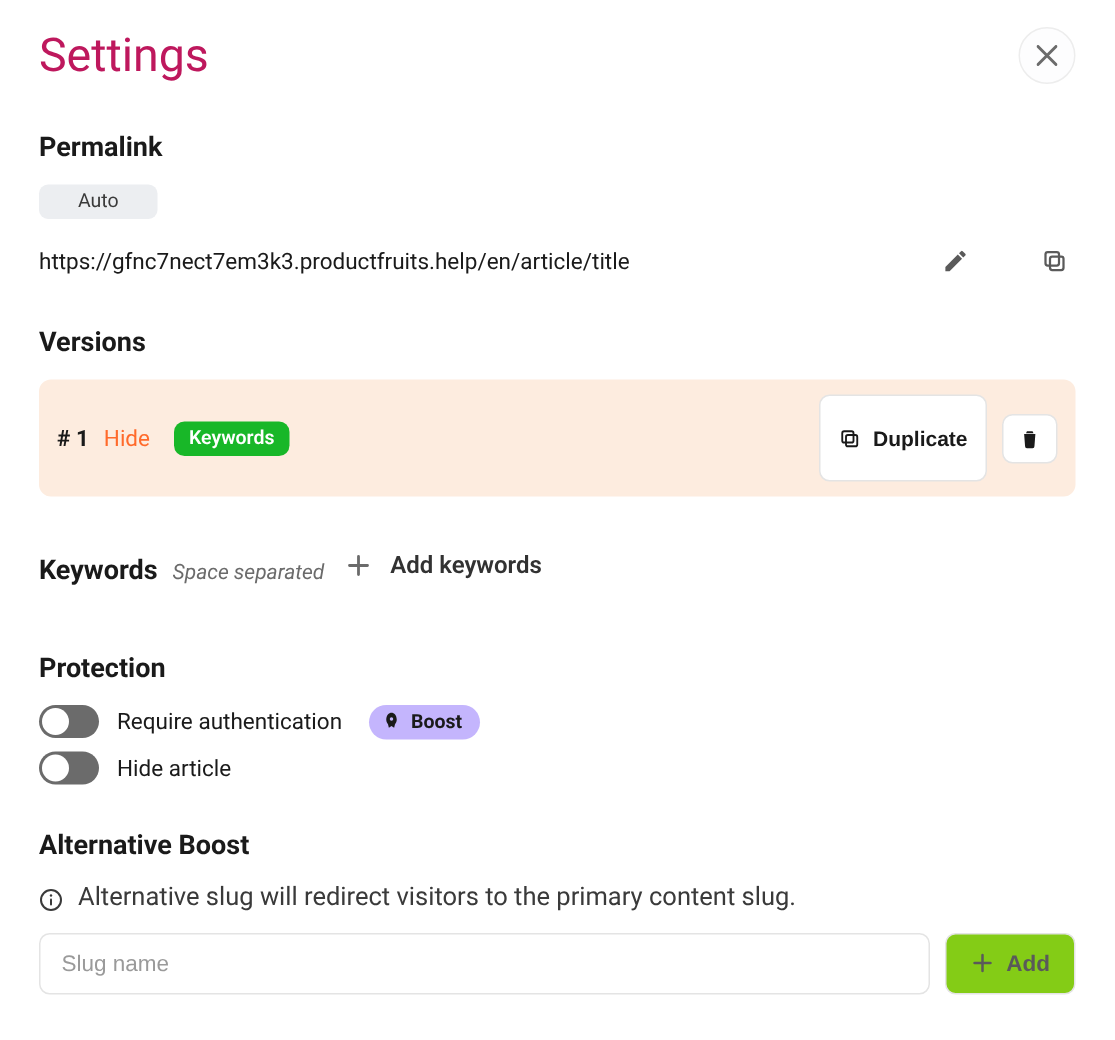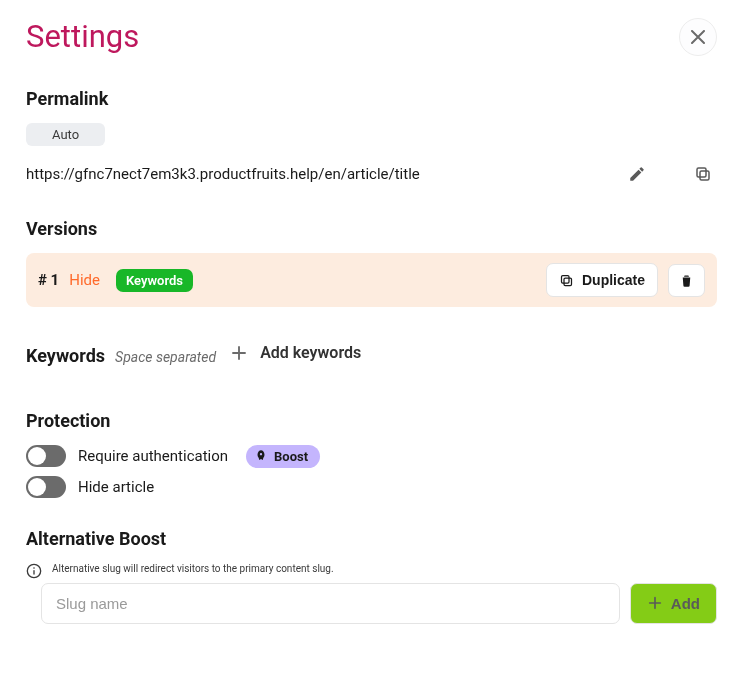--- a/index.html
+++ b/index.html
@@ -109,21 +109,21 @@
       font-size: 13px;
       font-weight: 600;
       padding: 4px 10px;
       border-radius: 7px;
     }
     .version-row .spacer { flex: 1; }
     .btn-white {
       background: #fff;
       border: 1px solid #e4e4e4;
       border-radius: 7px;
-      padding: 8px 12px;
+      padding: 20px 12px;
       display: inline-flex;
       align-items: center;
       gap: 8px;
       font-size: 14px;
       font-weight: 600;
       color: #1a1a1a;
       cursor: pointer;
     }
     .btn-white.icon-only { padding: 8px 10px; }
 
@@ -177,30 +177,29 @@
       color: #1a1a1a;
       font-weight: 700;
       font-size: 13px;
       padding: 4px 12px 4px 8px;
       border-radius: 999px;
       margin-left: 6px;
     }
 
     .info-row {
       display: flex;
-      align-items: flex-start;
+      align-items: flex-end;
       gap: 10px;
-      font-size: 10px;
+      font-size: 17px;
       color: #3a3a3a;
-      margin-bottom: 4px;
+      margin-bottom: 14px;
     }
     .slug-row {
       display: flex;
       gap: 10px;
-      margin-left: 15px;
     }
     .slug-input {
       flex: 1;
       border: 1px solid #e4e4e4;
       border-radius: 7px;
       padding: 11px 14px;
       font-size: 15px;
       color: #1a1a1a;
     }
     .slug-input::placeholder { color: #9a9a9a; }

